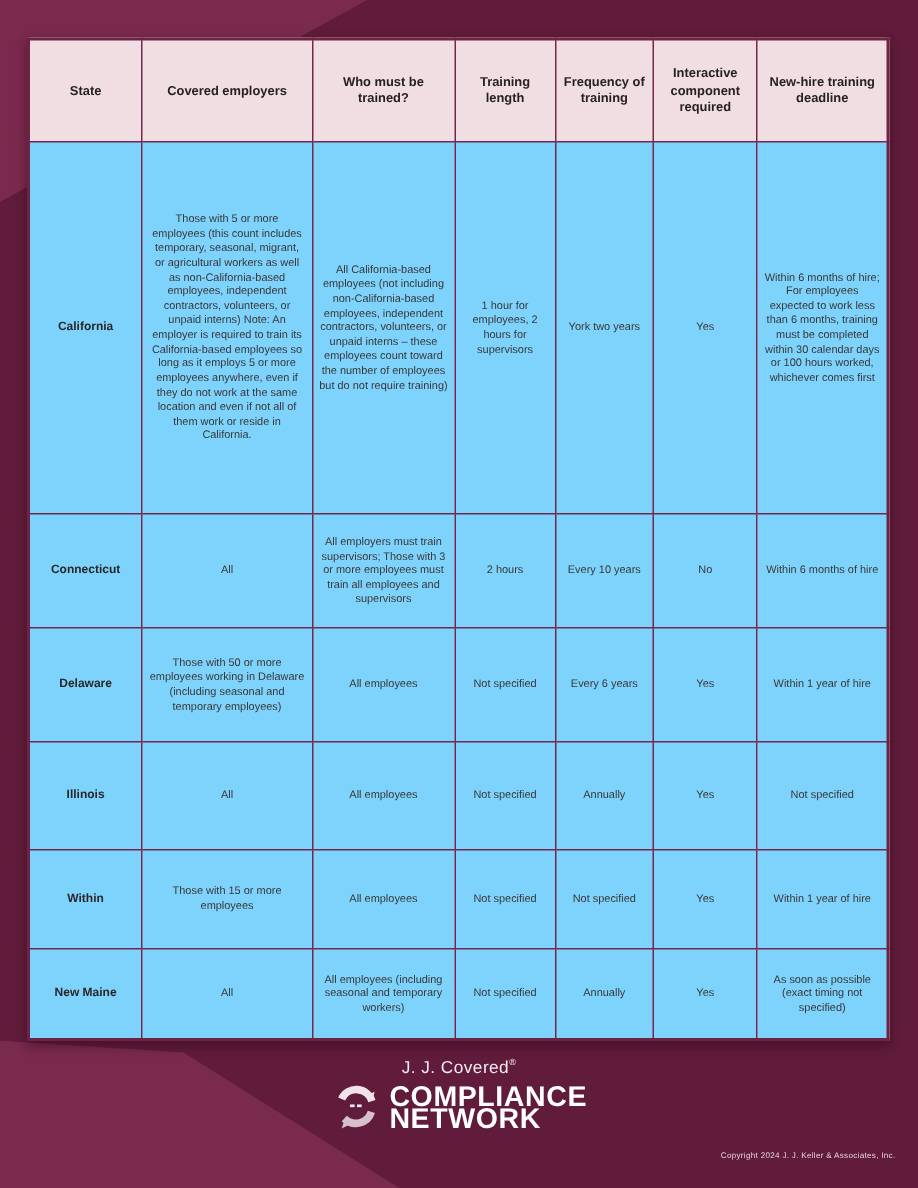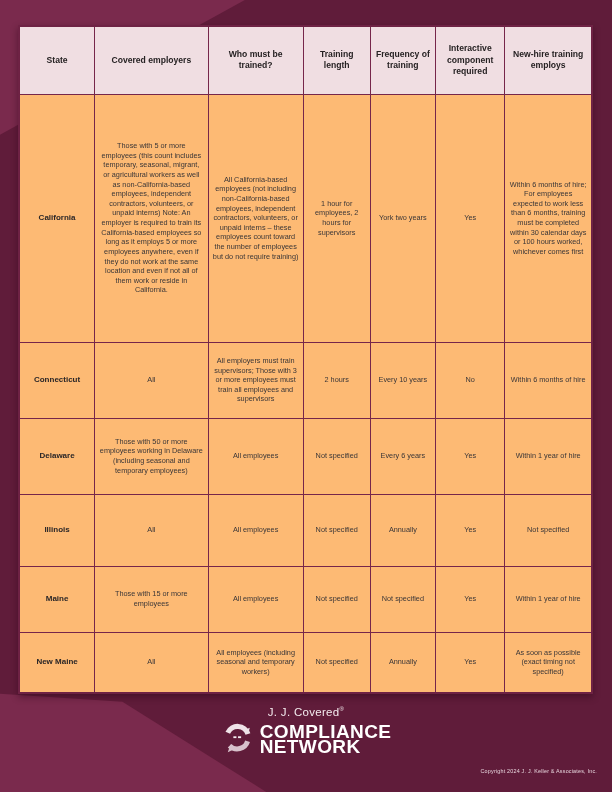--- a/index.html
+++ b/index.html
@@ -32,21 +32,21 @@
     color: #38３;
   }
   .req-table th {
     background: #f0dee2;
     color: #262223;
     font-size: 8.6px;
     font-weight: bold;
     line-height: 1.3;
   }
   .req-table td {
-    background: #fdba74;
+    background: #7dd3fc;
     color: #3a3637;
     font-size: 7.3px;
     font-weight: normal;
     line-height: 1.32;
   }
   .req-table td.state-cell {
     font-size: 8px;
     font-weight: bold;
     color: #2a2627;
   }
@@ -109,21 +109,21 @@
     <col style="width:15.2%">
   </colgroup>
   <thead>
     <tr class="r-head">
       <th>State</th>
       <th>Covered employers</th>
       <th>Who must be trained?</th>
       <th>Training length</th>
       <th>Frequency of training</th>
       <th>Interactive component required</th>
-      <th>New-hire training employs</th>
+      <th>New-hire training deadline</th>
     </tr>
   </thead>
   <tbody>
     <tr class="r-row0">
       <td class="state-cell">California</td>
       <td>Those with 5 or more employees (this count includes temporary, seasonal, migrant, or agricultural workers as well as non-California-based employees, independent contractors, volunteers, or unpaid interns) Note: An employer is required to train its California-based employees so long as it employs 5 or more employees anywhere, even if they do not work at the same location and even if not all of them work or reside in California.</td>
       <td>All California-based employees (not including non-California-based employees, independent contractors, volunteers, or unpaid interns – these employees count toward the number of employees but do not require training)</td>
       <td>1 hour for employees, 2 hours for supervisors</td>
       <td>York two years</td>
       <td>Yes</td>
@@ -150,21 +150,21 @@
     <tr class="r-row3">
       <td class="state-cell">Illinois</td>
       <td>All</td>
       <td>All employees</td>
       <td>Not specified</td>
       <td>Annually</td>
       <td>Yes</td>
       <td>Not specified</td>
     </tr>
     <tr class="r-row4">
-      <td class="state-cell">Maine</td>
+      <td class="state-cell">Within</td>
       <td>Those with 15 or more employees</td>
       <td>All employees</td>
       <td>Not specified</td>
       <td>Not specified</td>
       <td>Yes</td>
       <td>Within 1 year of hire</td>
     </tr>
     <tr class="r-row5">
       <td class="state-cell">New Maine</td>
       <td>All</td>

